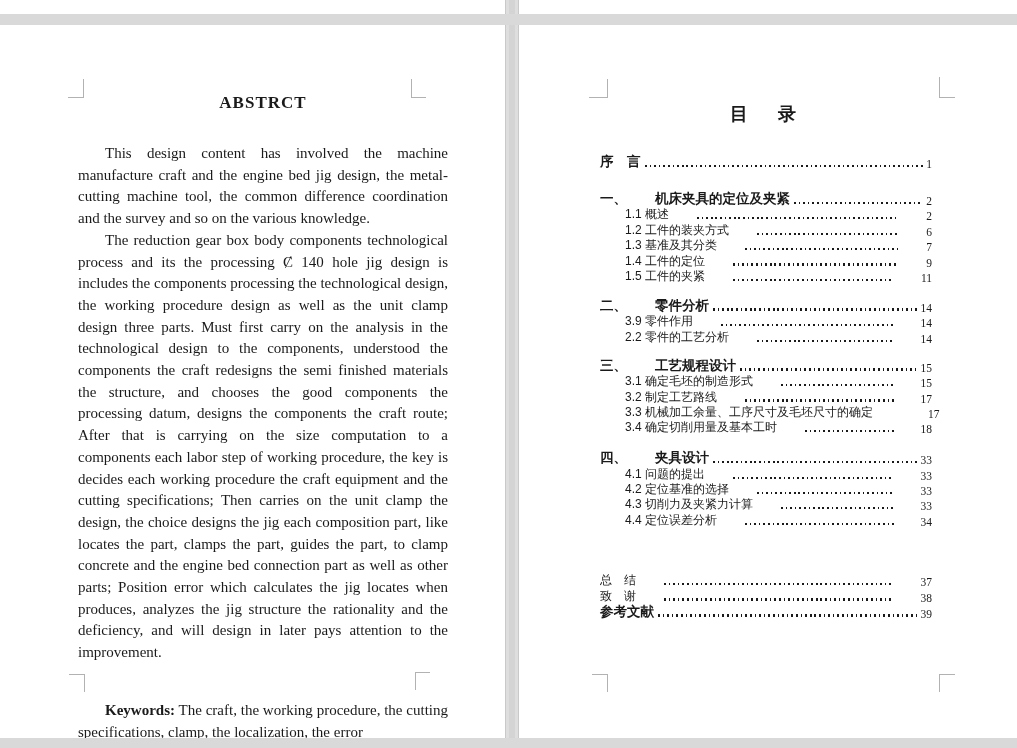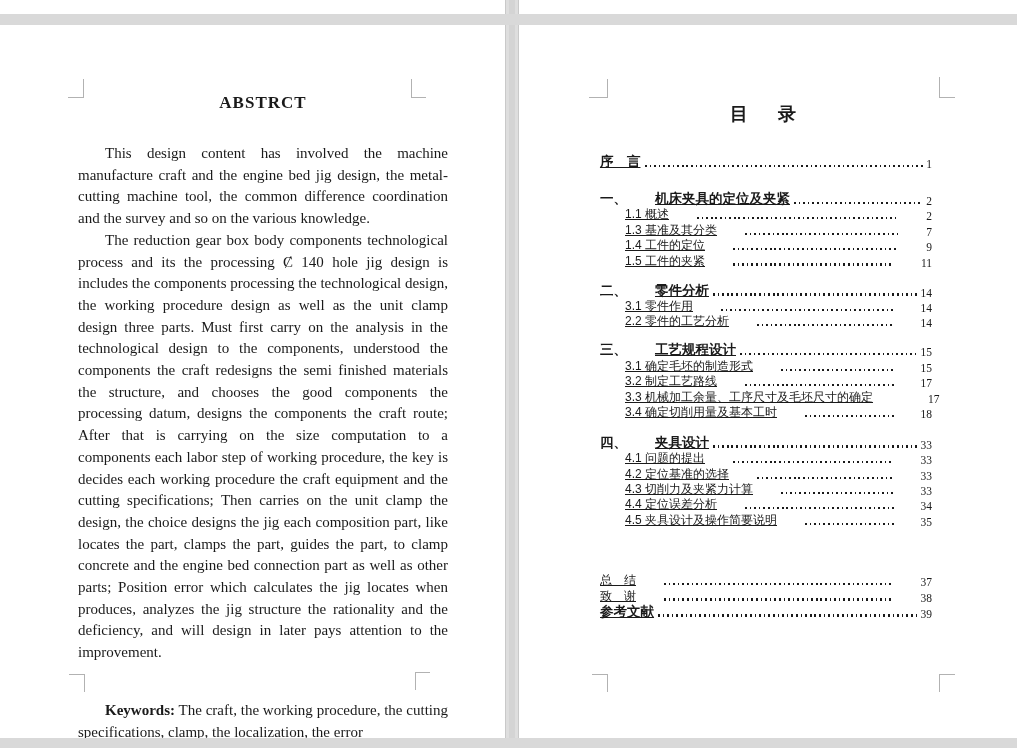--- a/index.html
+++ b/index.html
@@ -73,21 +73,21 @@
 
   .toc-row {
     display: flex; align-items: flex-end; height: 15.4px;
     font-family: "Liberation Sans", sans-serif;
     white-space: nowrap;
   }
   .toc-row.chapter { height: 16px; font-weight: bold; font-size: 13.5px; }
   .toc-row.sub     { font-size: 12px; padding-left: 25px; gap: 24px; }
   .toc-row.plain   { font-size: 12px; gap: 24px; }
   .toc-num  { display: inline-block; width: 55px; flex: none; }
-  .toc-label { flex: none; text-decoration: underline; }
+  .toc-label { flex: none; }
   .leader {
     flex: 1 1 auto; height: 2.2px; margin: 0 3px 4px 4px;
     background: repeating-linear-gradient(to right, #1a1a1a 0 1.7px, transparent 1.7px 4.6px);
   }
   .toc-row.chapter .leader { height: 2.5px; }
   .toc-page {
     flex: none; font-family: "Liberation Serif", serif;
     font-size: 11.5px; font-weight: normal; margin-bottom: 1px;
   }
   .toc-row.chapter .toc-page { font-weight: normal; }
@@ -131,20 +131,25 @@
             <span class="toc-label">机床夹具的定位及夹紧</span>
             <span class="leader"></span>
             <span class="toc-page">2</span>
           </div>
           <div class="toc-row sub">
             <span class="toc-label">1.1 概述</span>
             <span class="leader"></span>
             <span class="toc-page">2</span>
           </div>
           <div class="toc-row sub">
+            <span class="toc-label">1.2 工件的装夹方式</span>
+            <span class="leader"></span>
+            <span class="toc-page">6</span>
+          </div>
+          <div class="toc-row sub">
             <span class="toc-label">1.3 基准及其分类</span>
             <span class="leader"></span>
             <span class="toc-page">7</span>
           </div>
           <div class="toc-row sub">
             <span class="toc-label">1.4 工件的定位</span>
             <span class="leader"></span>
             <span class="toc-page">9</span>
           </div>
           <div class="toc-row sub">
@@ -154,21 +159,21 @@
           </div>
         </div>
         <div class="toc-section">
           <div class="toc-row chapter">
             <span class="toc-num">二、</span>
             <span class="toc-label">零件分析</span>
             <span class="leader"></span>
             <span class="toc-page">14</span>
           </div>
           <div class="toc-row sub">
-            <span class="toc-label">3.1 零件作用</span>
+            <span class="toc-label">3.9 零件作用</span>
             <span class="leader"></span>
             <span class="toc-page">14</span>
           </div>
           <div class="toc-row sub">
             <span class="toc-label">2.2 零件的工艺分析</span>
             <span class="leader"></span>
             <span class="toc-page">14</span>
           </div>
         </div>
         <div class="toc-section">
@@ -218,25 +223,20 @@
           </div>
           <div class="toc-row sub">
             <span class="toc-label">4.3 切削力及夹紧力计算</span>
             <span class="leader"></span>
             <span class="toc-page">33</span>
           </div>
           <div class="toc-row sub">
             <span class="toc-label">4.4 定位误差分析</span>
             <span class="leader"></span>
             <span class="toc-page">34</span>
-          </div>
-          <div class="toc-row sub">
-            <span class="toc-label">4.5 夹具设计及操作简要说明</span>
-            <span class="leader"></span>
-            <span class="toc-page">35</span>
           </div>
         </div>
         <div class="toc-section">
           <div class="toc-row plain">
             <span class="toc-label">总　结</span>
             <span class="leader"></span>
             <span class="toc-page">37</span>
           </div>
           <div class="toc-row plain">
             <span class="toc-label">致　谢</span>

